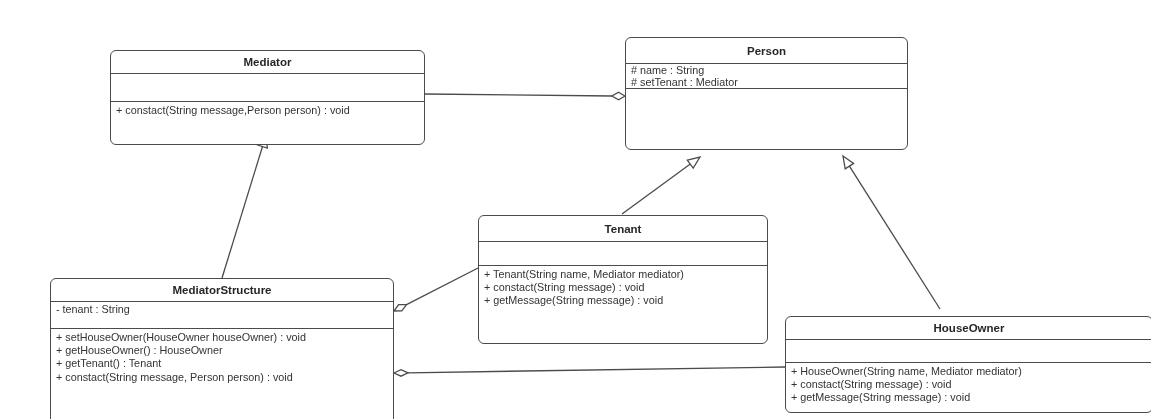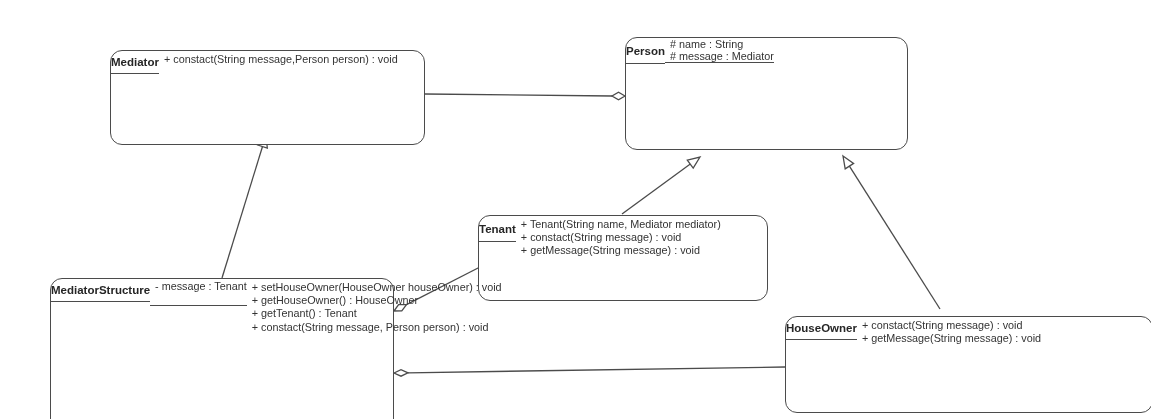--- a/index.html
+++ b/index.html
@@ -3,22 +3,22 @@
 <meta charset="utf-8">
 <style>
   html,body{margin:0;padding:0;background:#fff;}
   #canvas{
     position:relative;width:1151px;height:419px;background:#ffffff;overflow:hidden;
     font-family:"Liberation Sans","DejaVu Sans",sans-serif;color:#2f2f2f;
   }
   #edges{position:absolute;left:0;top:0;width:1151px;height:419px;pointer-events:none;}
   .uml-class{
     position:absolute;box-sizing:border-box;background:#ffffff;
-    border:1.5px solid #4b4b4b;border-radius:12px;
-    display:flex;flex-direction:row;z-index:2;
+    border:1.5px solid #4b4b4b;border-radius:6px;
+    display:flex;flex-direction:column;z-index:2;
   }
   .uml-title{
     box-sizing:border-box;border-bottom:1.5px solid #4b4b4b;
     font-weight:bold;font-size:11.5px;text-align:center;
     display:flex;align-items:center;justify-content:center;color:#262626;
   }
   .uml-attrs{box-sizing:border-box;border-bottom:1.5px solid #4b4b4b;padding:1px 0 0 0;}
   .uml-methods{box-sizing:border-box;flex:1;padding:2px 0 0 0;}
   .member{
     font-size:10.8px;line-height:13.2px;white-space:nowrap;
@@ -68,49 +68,50 @@
     <div class="uml-attrs" style="height:28px"></div>
     <div class="uml-methods">
       <div class="member">+ constact(String message,Person person) : void</div>
     </div>
   </div>
 
   <div class="uml-class" style="left:625px;top:37px;width:283px;height:113px">
     <div class="uml-title" style="height:26px">Person</div>
     <div class="uml-attrs" style="height:25px">
       <div class="member" style="line-height:11.5px"># name : String</div>
-      <div class="member" style="line-height:11.5px"># message : Mediator</div>
+      <div class="member" style="line-height:11.5px"># setTenant : Mediator</div>
     </div>
   </div>
 
-  <div class="uml-class" style="left:478px;top:215px;width:290px;height:86px">
+  <div class="uml-class" style="left:478px;top:215px;width:290px;height:129px">
     <div class="uml-title" style="height:26px">Tenant</div>
     <div class="uml-attrs" style="height:24px"></div>
     <div class="uml-methods">
       <div class="member">+ Tenant(String name, Mediator mediator)</div>
       <div class="member">+ constact(String message) : void</div>
       <div class="member">+ getMessage(String message) : void</div>
     </div>
   </div>
 
   <div class="uml-class" style="left:50px;top:278px;width:344px;height:176px">
     <div class="uml-title" style="height:23px">MediatorStructure</div>
     <div class="uml-attrs" style="height:27px">
-      <div class="member" style="line-height:12.5px">- message : Tenant</div>
+      <div class="member" style="line-height:12.5px">- tenant : String</div>
     </div>
     <div class="uml-methods">
       <div class="member">+ setHouseOwner(HouseOwner houseOwner) : void</div>
       <div class="member">+ getHouseOwner() : HouseOwner</div>
       <div class="member">+ getTenant() : Tenant</div>
       <div class="member">+ constact(String message, Person person) : void</div>
     </div>
   </div>
 
   <div class="uml-class" style="left:785px;top:316px;width:368px;height:97px">
     <div class="uml-title" style="height:23px">HouseOwner</div>
     <div class="uml-attrs" style="height:23px"></div>
     <div class="uml-methods">
+      <div class="member">+ HouseOwner(String name, Mediator mediator)</div>
       <div class="member">+ constact(String message) : void</div>
       <div class="member">+ getMessage(String message) : void</div>
     </div>
   </div>
 
 </div>
 
 </body></html>

